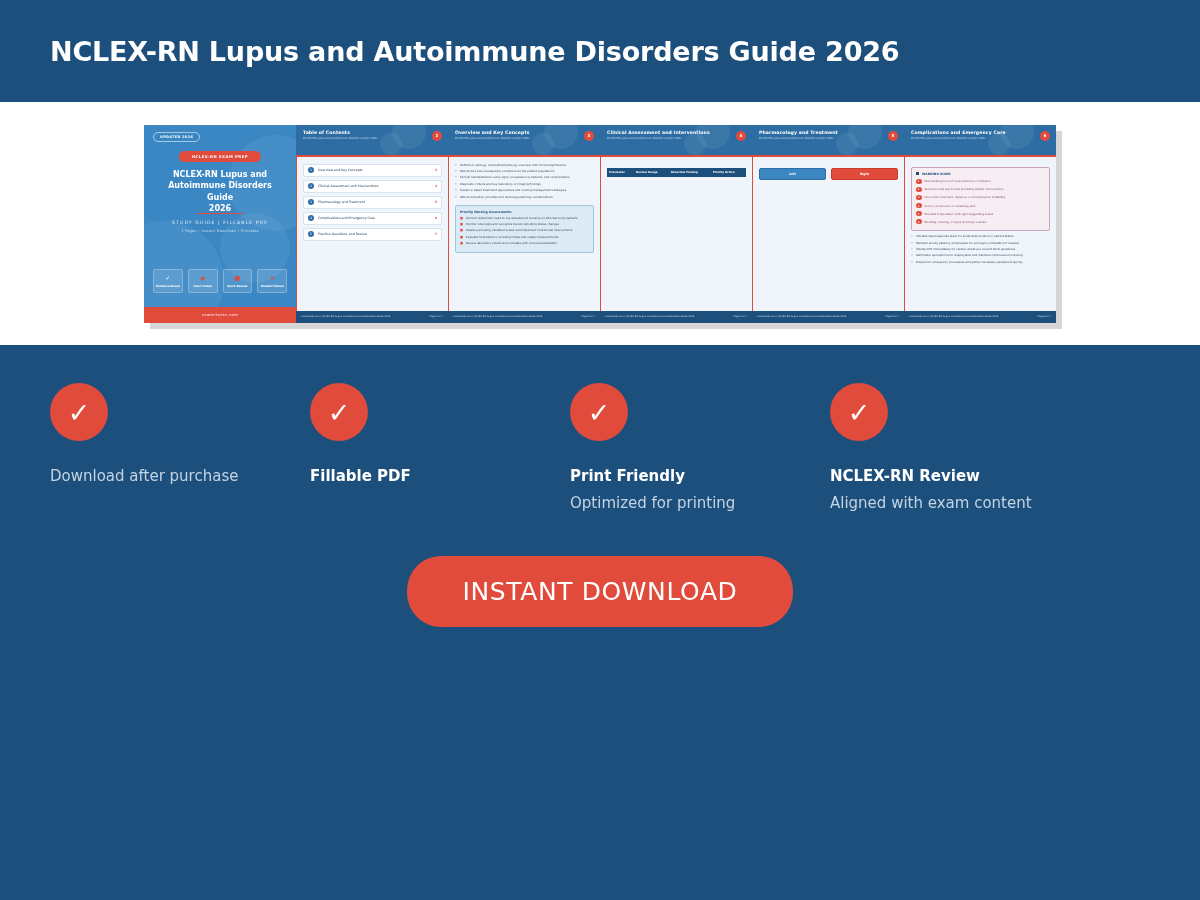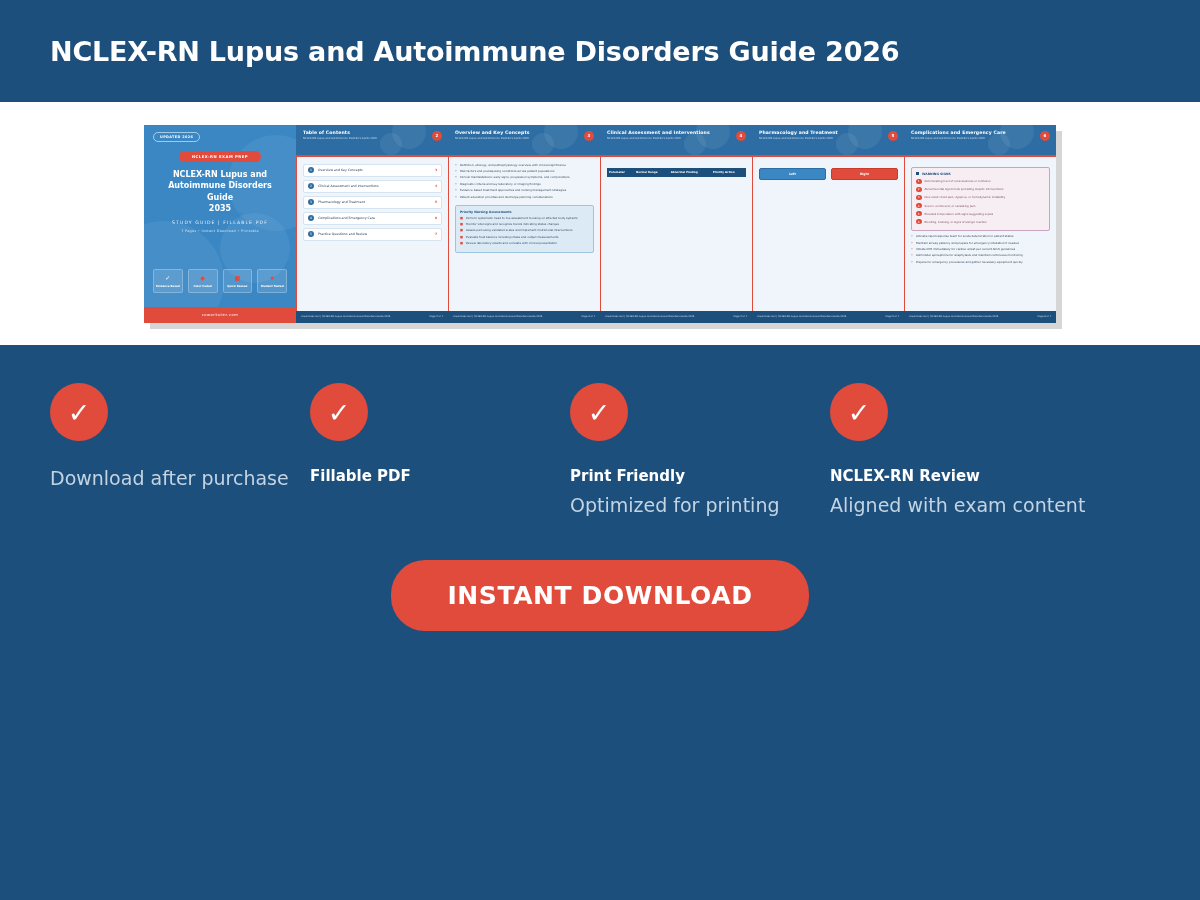--- a/index.html
+++ b/index.html
@@ -224,30 +224,30 @@
   }
   .feature { width: 260px; flex: 0 0 auto; }
   .feat-circle {
     width: 58px; height: 58px; border-radius: 50%;
     background: #e14b3c; color: #ffffff;
     display: flex; align-items: center; justify-content: center;
     font-size: 27px; line-height: 1;
     margin-bottom: 26px;
   }
   .feat-title { color: #ffffff; font-size: 15px; font-weight: bold; margin-bottom: 9px; }
-  .feat-desc { color: #c3d4e3; font-size: 19px; }
+  .feat-desc { color: #c3d4e3; font-size: 15px; }
 
   
   .cta-wrap { text-align: center; padding-top: 44px; }
   .cta-btn {
     display: inline-block;
     background: #e14b3c; color: #ffffff;
     border: none; border-radius: 34px;
     padding: 21px 56px;
-    font-size: 25px; font-weight: bold; letter-spacing: 0.6px;
+    font-size: 25px; font-weight: normal; letter-spacing: 0.6px;
     font-family: "DejaVu Sans", "Liberation Sans", sans-serif;
     cursor: pointer;
   }
   .site-footer {
     text-align: center; padding-top: 42px;
     color: #9db6ca; font-size: 19px;
   }
 </style>
 </head>
 <body>
@@ -261,21 +261,21 @@
   <div class="thumb cover">
     <div class="cov-body">
       <span class="cov-blob b1"></span>
       <span class="cov-blob b2"></span>
       <span class="cov-blob b3"></span>
       <div class="cov-updated">UPDATED 2026</div>
       <div class="cov-pill">NCLEX-RN EXAM PREP</div>
       <div class="cov-title">
         <span>NCLEX-RN Lupus and</span><br>
         <span>Autoimmune Disorders Guide</span><br>
-        <span>2035</span>
+        <span>2026</span>
       </div>
       <div class="cov-rule"></div>
       <div class="cov-sub">STUDY GUIDE  |  FILLABLE PDF</div>
       <div class="cov-meta">7 Pages • Instant Download • Printable</div>
       <div class="cov-features">
         <div class="cov-feat">
           <span class="ic chk">✓</span>
           <span class="lb">Evidence Based</span>
         </div>
         <div class="cov-feat">

